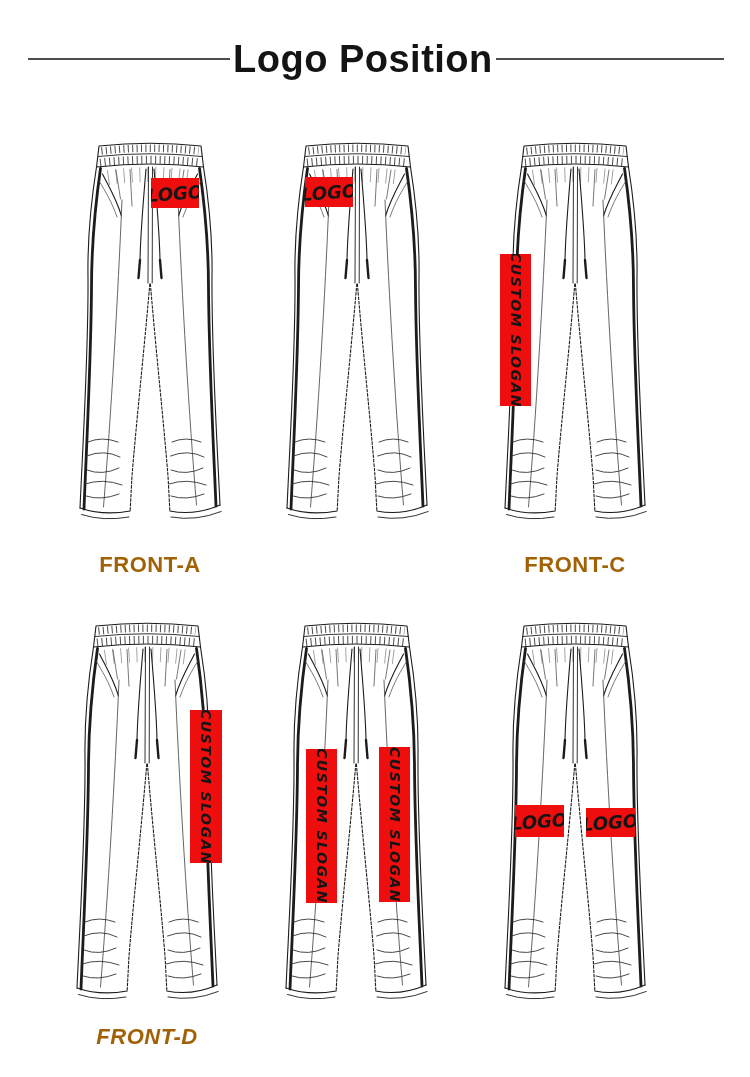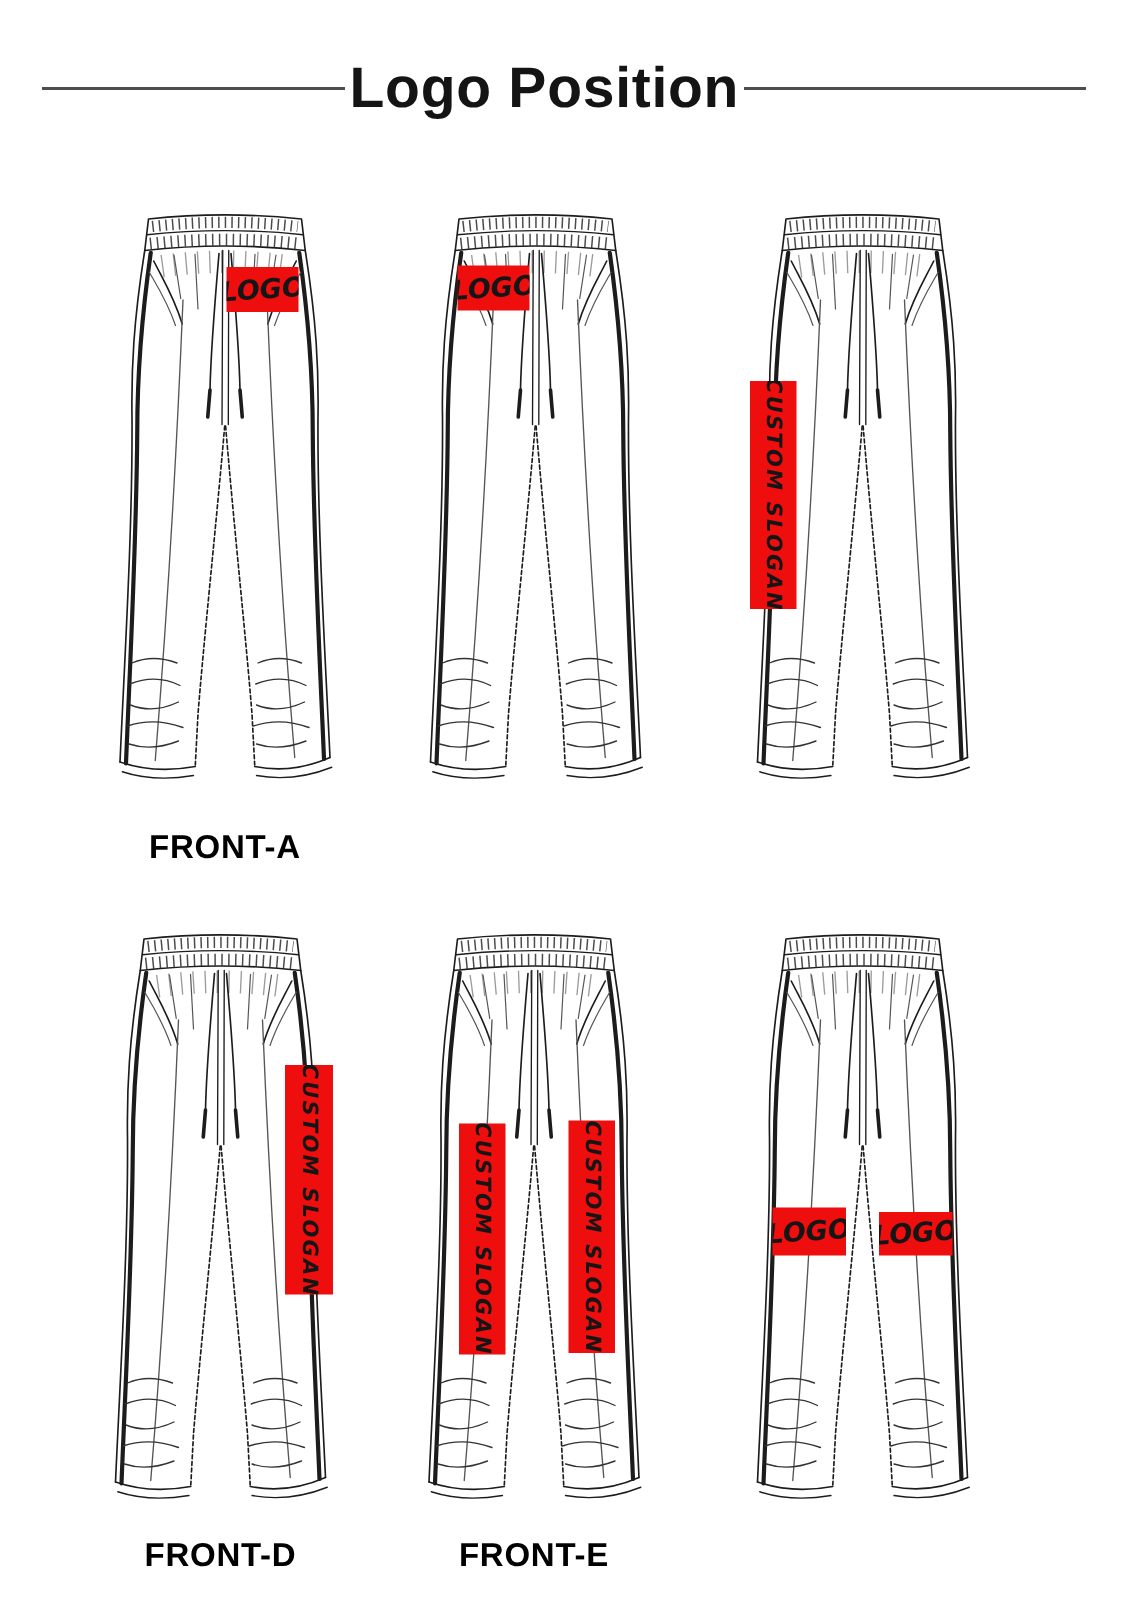--- a/index.html
+++ b/index.html
@@ -18,23 +18,23 @@
   .p-a{left:40px;top:120px;}
   .p-b{left:247px;top:120px;}
   .p-c{left:465px;top:120px;}
   .p-d{left:37px;top:600px;}
   .p-e{left:246px;top:600px;}
   .p-f{left:465px;top:600px;}
 
   .pants{position:absolute;left:35px;top:16px;width:150px;height:400px;}
 
   .label{position:absolute;left:0;width:220px;text-align:center;
-         font-size:22px;font-weight:700;letter-spacing:.5px;color:#000000;}  
+         font-size:22px;font-weight:700;letter-spacing:.5px;color:#a16207;}  
   .p-a .label,.p-b .label,.p-c .label{top:432px;}
-  .p-d .label,.p-e .label,.p-f .label{top:424px;}
+  .p-d .label,.p-e .label,.p-f .label{top:424px;font-style:italic;}
 
   
   .overlay{position:absolute;background:var(--red,#ee0e0e);display:flex;
            align-items:center;justify-content:center;overflow:hidden;}
   .overlay span{color:#151515;font-family:"DejaVu Sans",sans-serif;
                 font-weight:bold;font-style:italic;white-space:nowrap;}
   .overlay.horizontal span{font-size:18px;transform:rotate(-4deg);letter-spacing:0;}
   .overlay.vertical span{writing-mode:vertical-rl;font-size:14px;letter-spacing:1.5px;}
 
   .p-a .ov1{left:111px;top:58px;width:48px;height:30px;}
@@ -138,20 +138,21 @@
       </div>
   </div>
 
   <div class="panel p-c">
     <svg class="pants" viewBox="0 0 150 400">
         <use href="#pants-art"></use>
       </svg>
     <div class="overlay vertical ov1">
         <span>CUSTOM SLOGAN</span>
       </div>
+    <div class="label">FRONT-C</div>
   </div>
 
   <div class="panel p-d">
     <svg class="pants" viewBox="0 0 150 400">
         <use href="#pants-art"></use>
       </svg>
     <div class="overlay vertical ov1">
         <span>CUSTOM SLOGAN</span>
       </div>
     <div class="label">FRONT-D</div>
@@ -160,21 +161,20 @@
   <div class="panel p-e">
     <svg class="pants" viewBox="0 0 150 400">
         <use href="#pants-art"></use>
       </svg>
     <div class="overlay vertical ov1">
         <span>CUSTOM SLOGAN</span>
       </div>
     <div class="overlay vertical ov2">
         <span>CUSTOM SLOGAN</span>
       </div>
-    <div class="label">FRONT-E</div>
   </div>
 
   <div class="panel p-f">
     <svg class="pants" viewBox="0 0 150 400">
         <use href="#pants-art"></use>
       </svg>
     <div class="overlay horizontal ov1">
         <span>LOGO</span>
       </div>
     <div class="overlay horizontal ov2">

